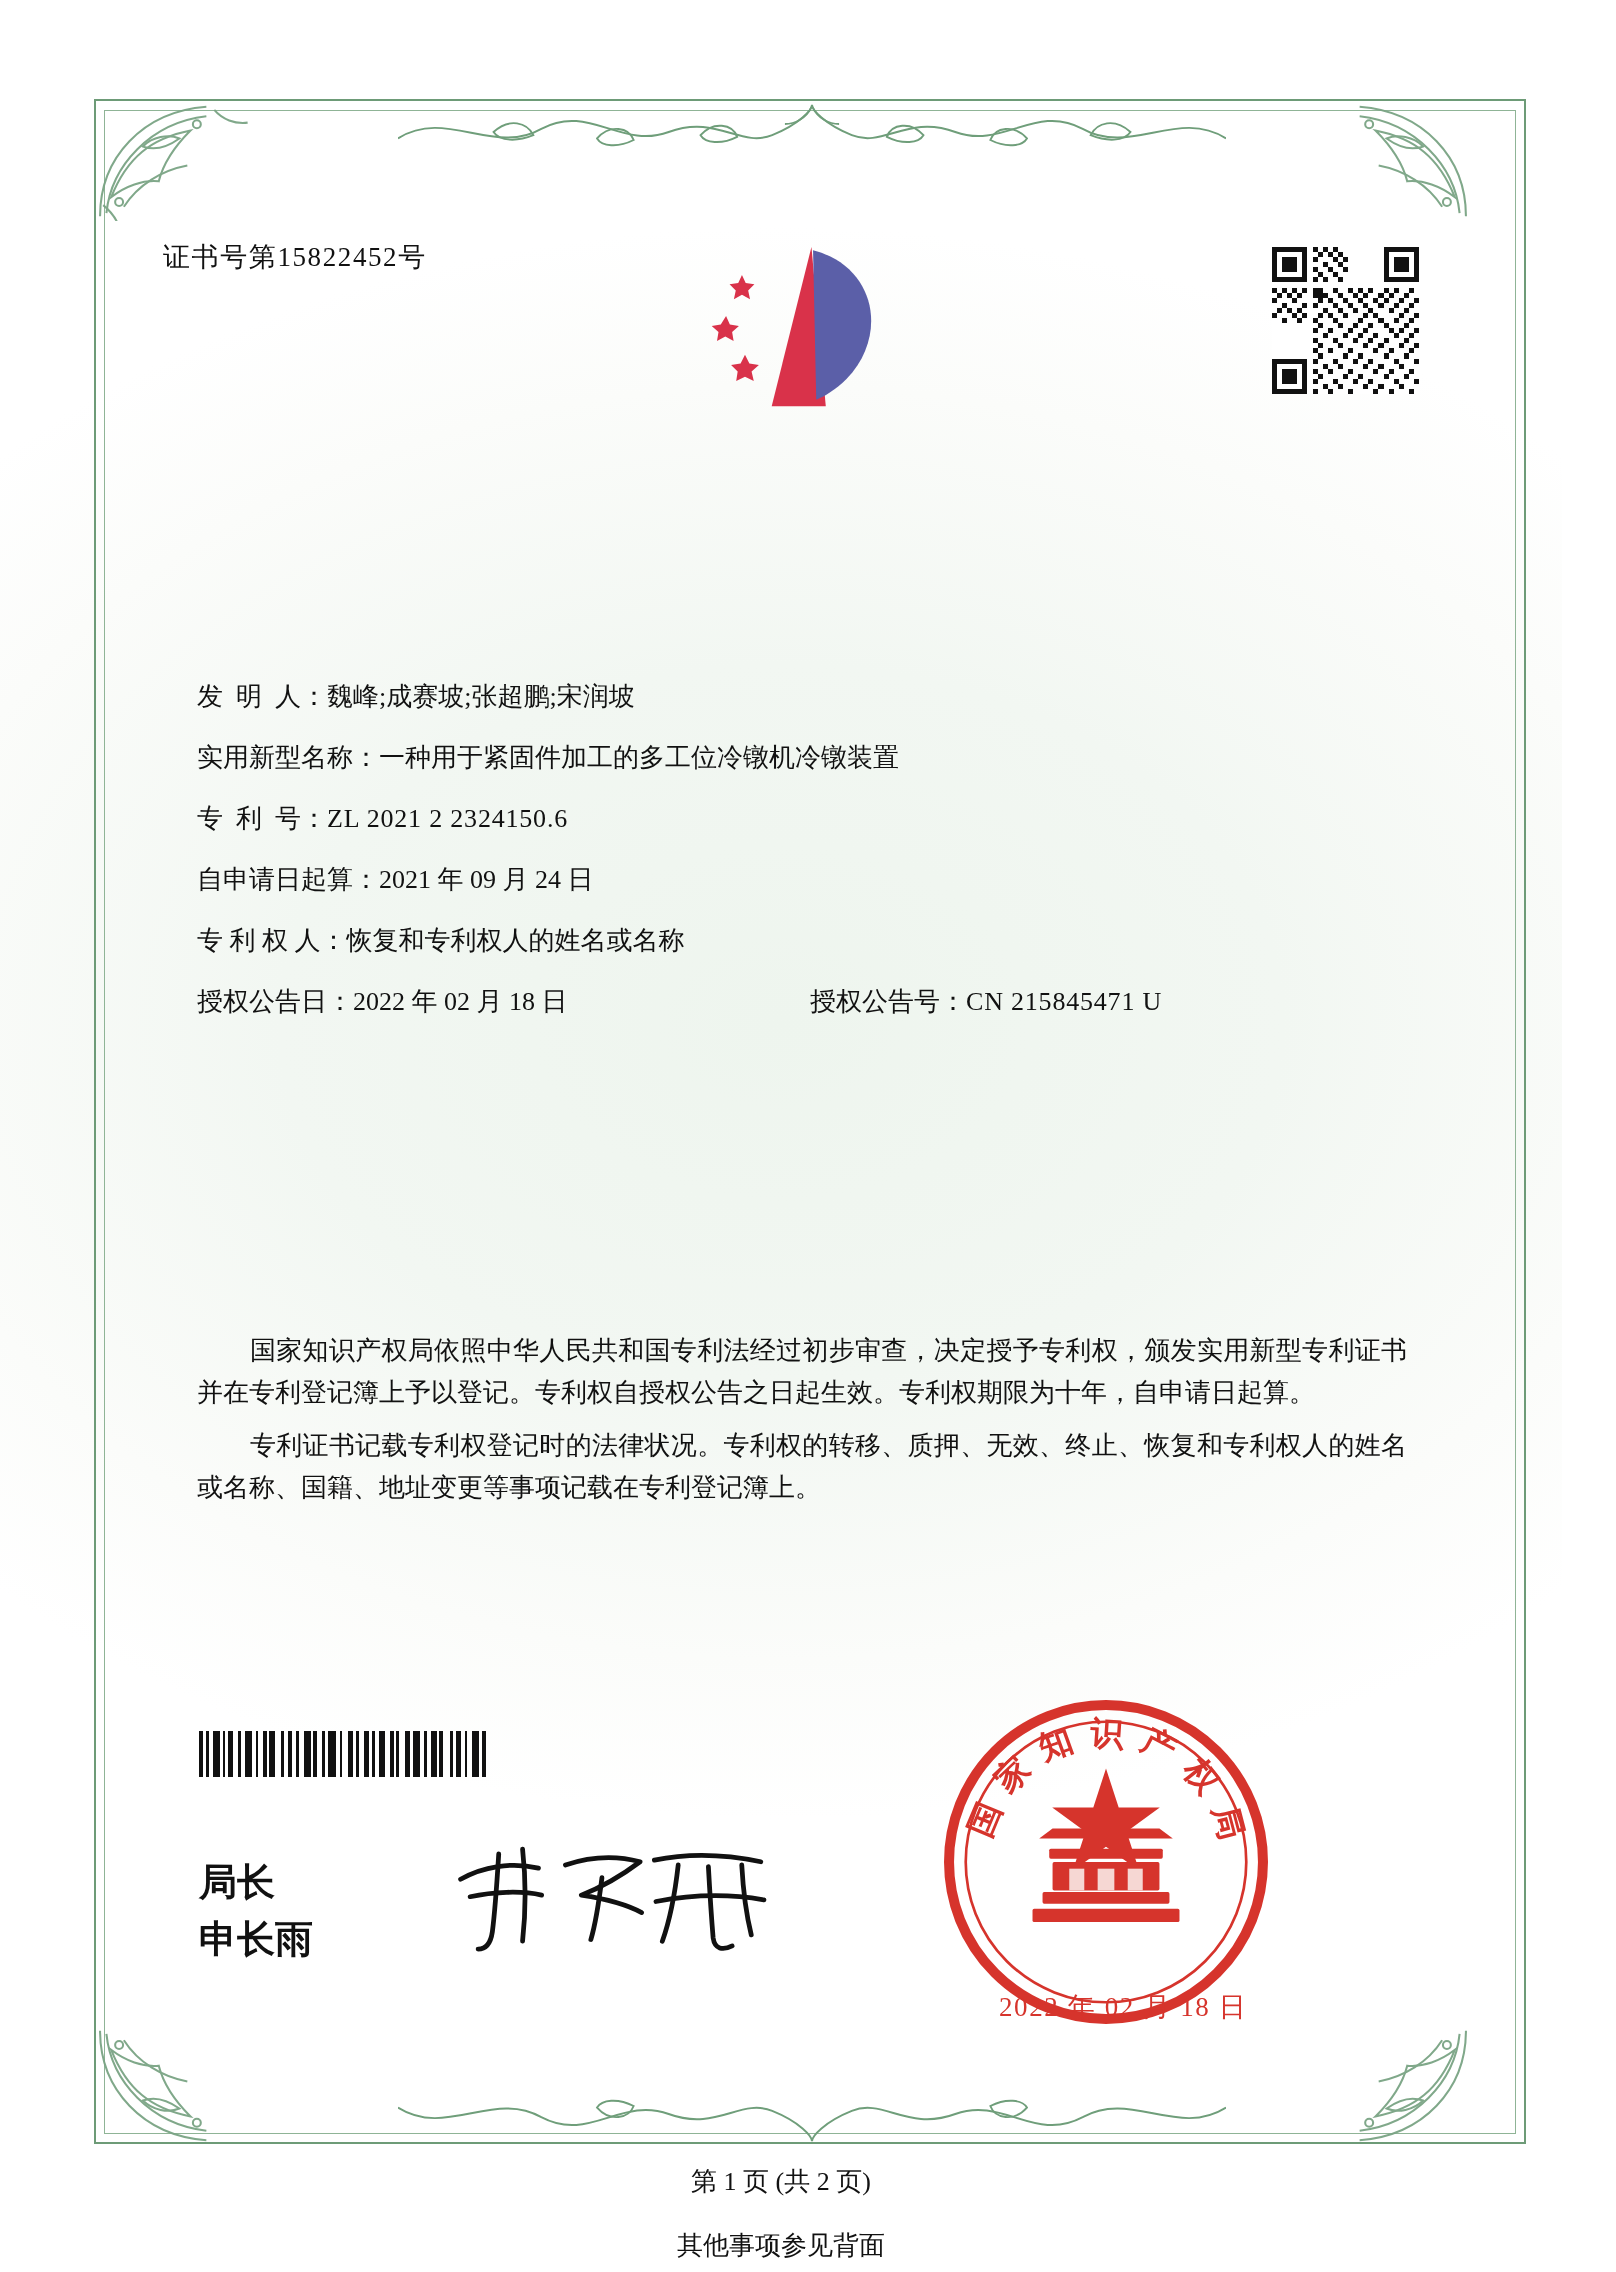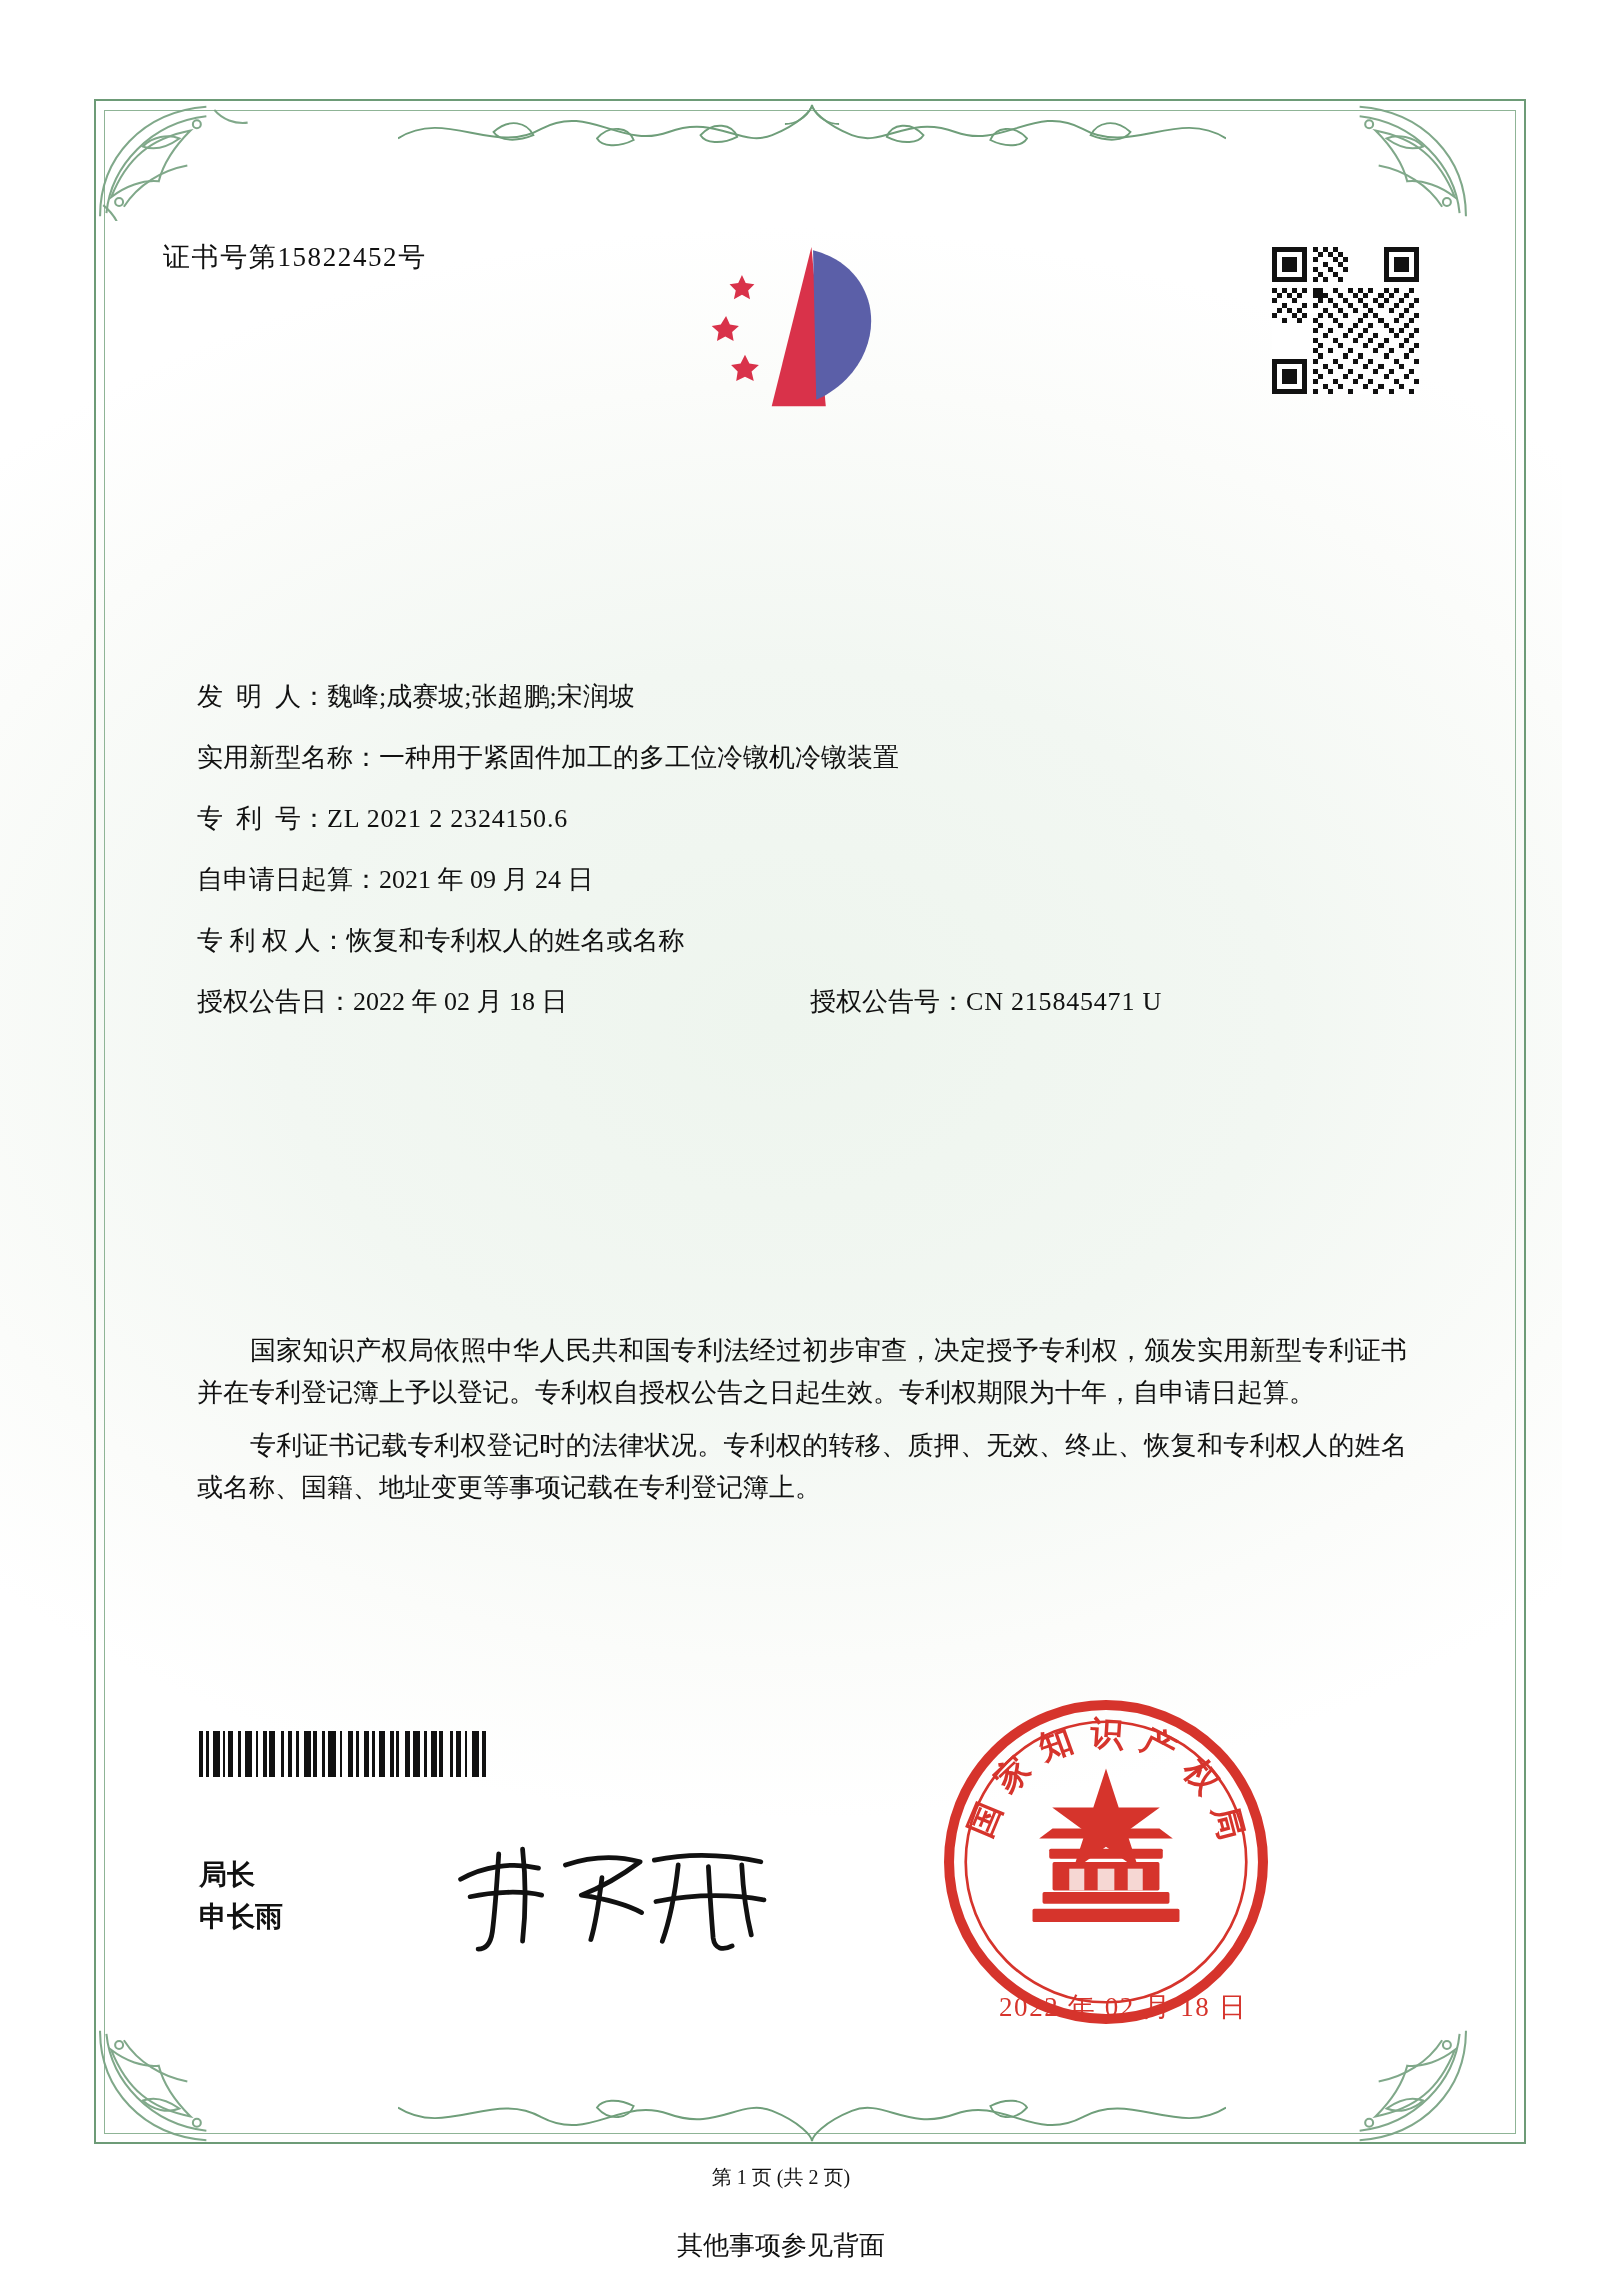--- a/index.html
+++ b/index.html
@@ -178,21 +178,21 @@
     display: block;
     background: #111;
     height: 100%;
   }
 
   
   .sign-block {
     position: absolute;
     left: 199px;
     top: 1854px;
-    font-size: 28px;
+    font-size: 38px;
     color: #111;
     line-height: 1.5;
     font-weight: bold;
   }
   .sign-script {
     position: absolute;
     left: 446px;
     top: 1830px;
     width: 358px;
     height: 135px;
@@ -216,21 +216,21 @@
     letter-spacing: 1.6px;
     font-family: "Liberation Serif", "DejaVu Serif", serif;
   }
 
   
   .page-number {
     position: absolute;
     left: 0; right: 0;
     top: 2164px;
     text-align: center;
-    font-size: 20px;
+    font-size: 26px;
     color: #111;
   }
   .back-note {
     position: absolute;
     left: 0; right: 0;
     top: 2228px;
     text-align: center;
     font-size: 26px;
     color: #111;
   }

